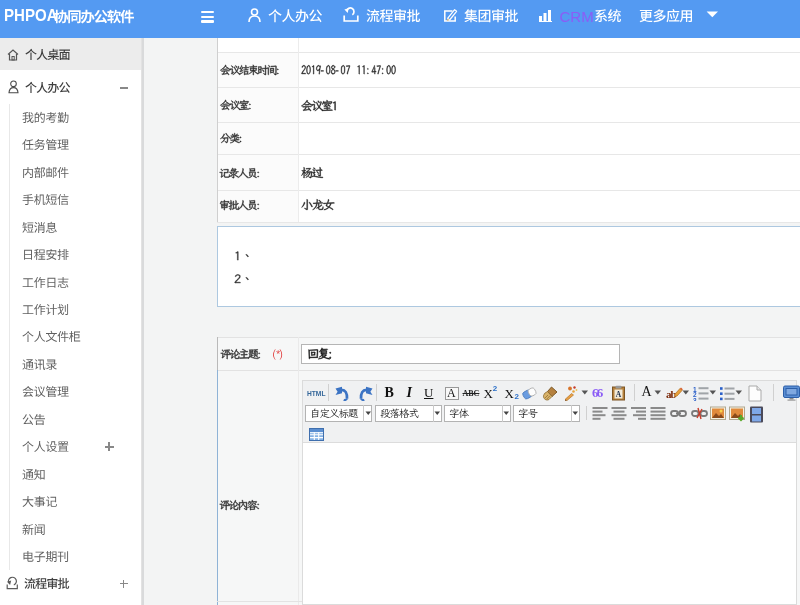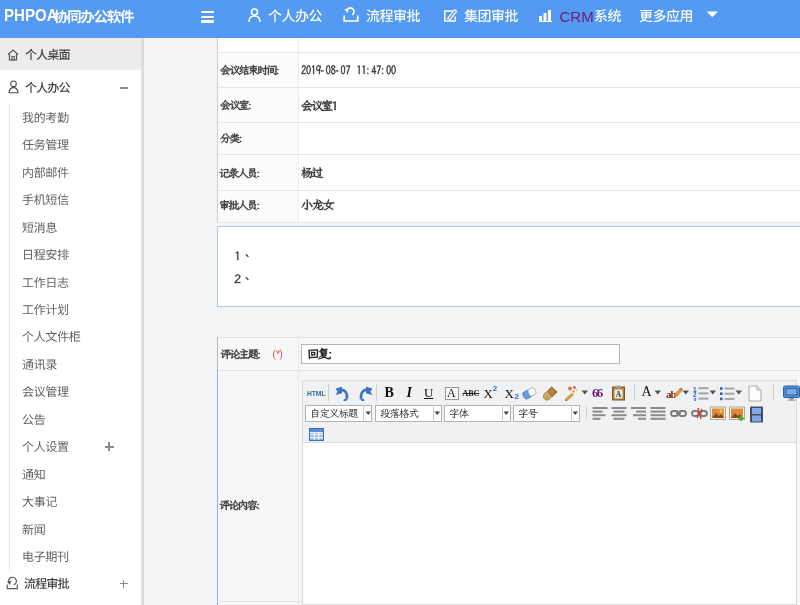--- a/index.html
+++ b/index.html
@@ -48,21 +48,21 @@
     <path transform="translate(13.5,0) scale(0.01400,-0.01400)" d="M79 803V-85H176V-46H819V-85H921V803ZM176 40V716H819V40ZM539 679V560H232V476H506C427 373 314 284 212 229C233 213 260 183 272 166C361 215 459 289 539 375V185C539 173 536 170 523 170C510 169 469 169 427 171C439 147 453 110 457 86C521 86 563 87 592 102C623 116 631 140 631 184V476H771V560H631V679Z"></path>
     <path transform="translate(27.0,0) scale(0.01400,-0.01400)" d="M422 827C435 802 449 769 460 742H78V568H172V652H823V568H922V742H565L572 744C562 773 539 820 520 854ZM229 274H450V178H229ZM229 354V448H450V354ZM767 274V178H548V274ZM767 354H548V448H767ZM450 622V530H138V44H229V95H450V-83H548V95H767V48H862V530H548V622Z"></path>
     <path transform="translate(40.5,0) scale(0.01400,-0.01400)" d="M174 844V647H43V559H174V359C120 346 71 333 30 324L56 233L174 266V28C174 14 169 10 155 9C142 9 99 9 56 10C67 -14 80 -52 83 -76C152 -76 197 -74 227 -59C256 -45 266 -21 266 28V292L385 326L373 412L266 384V559H374V647H266V844ZM416 -72C434 -55 464 -37 638 42C632 62 625 101 624 127L504 78V436H633V524H504V828H410V90C410 47 390 22 373 11C388 -8 409 -48 416 -72ZM882 624C851 584 806 538 761 497V827H665V79C665 -31 688 -63 768 -63C783 -63 848 -63 863 -63C938 -63 959 -8 967 137C940 143 902 161 880 179C877 60 874 28 854 28C843 28 795 28 785 28C764 28 761 35 761 78V390C823 438 895 501 951 559Z"></path>
   </svg>
 <svg class="a" style="left:539px;top:8px;" width="14" height="14" viewBox="0 0 14 14">
     <rect x="0" y="8" width="3" height="5" fill="#fff"></rect>
     <rect x="4.5" y="5" width="3" height="8" fill="#fff"></rect>
     <rect x="9" y="2" width="3" height="11" fill="#fff"></rect>
     <rect x="0" y="13" width="13" height="1" fill="#fff"></rect>
   </svg>
-<div class="a" style="left:559.5px;top:7.5px;font-size:15px;color:#701a75">CRM</div>
+<div class="a" style="left:559.5px;top:7.5px;font-size:15px;color:#8b5cf6">CRM</div>
 <svg style="position:absolute;left:593.5px;top:5.699999999999999px;overflow:visible" width="29" height="21" viewBox="0 -15 29 21" fill="#fff">
     <path transform="translate(0.0,0) scale(0.01400,-0.01400)" d="M267 220C217 152 134 81 56 35C80 21 120 -10 139 -28C214 25 303 107 362 187ZM629 176C710 115 810 27 858 -29L940 28C888 84 785 168 705 225ZM654 443C677 421 701 396 724 371L345 346C486 416 630 502 764 606L694 668C647 628 595 590 543 554L317 543C384 590 450 648 510 708C640 721 764 739 863 763L795 842C631 801 345 775 100 764C110 742 122 705 124 681C205 684 292 689 378 696C318 637 254 587 230 571C200 550 177 535 156 532C165 509 178 468 182 450C204 458 236 463 419 474C342 427 277 392 244 377C182 346 139 328 104 323C114 298 128 255 132 237C162 249 204 255 459 275V31C459 19 455 16 439 15C422 14 364 14 308 17C322 -9 338 -49 343 -76C417 -76 470 -76 507 -61C545 -46 555 -20 555 28V282L786 300C814 267 837 236 853 210L927 255C887 318 803 411 726 480Z"></path>
     <path transform="translate(13.5,0) scale(0.01400,-0.01400)" d="M691 349V47C691 -38 709 -66 788 -66C803 -66 852 -66 868 -66C936 -66 958 -25 965 121C941 127 903 143 884 159C881 35 878 15 858 15C848 15 813 15 805 15C786 15 784 19 784 48V349ZM502 347C496 162 477 55 318 -7C339 -25 365 -61 377 -85C558 -7 588 129 596 347ZM38 60 60 -34C154 -1 273 41 386 82L369 163C247 123 121 82 38 60ZM588 825C606 787 626 738 636 705H403V620H573C529 560 469 482 448 463C428 443 401 435 380 431C390 410 406 363 410 339C440 352 485 358 839 393C855 366 868 341 877 321L957 364C928 424 863 518 810 588L737 551C756 525 775 496 794 467L554 446C595 498 644 564 684 620H951V705H667L733 724C722 756 698 809 677 847ZM60 419C76 426 99 432 200 446C162 391 129 349 113 331C82 294 59 271 36 266C47 241 62 196 67 177C90 191 127 203 372 258C369 278 368 315 371 341L204 307C274 391 342 490 399 589L316 640C298 603 277 567 256 532L155 522C215 605 272 708 315 806L218 850C179 733 109 607 86 575C65 541 46 519 26 515C39 488 55 439 60 419Z"></path>
   </svg>
 <svg style="position:absolute;left:638.6px;top:5.699999999999999px;overflow:visible" width="56" height="21" viewBox="0 -15 56 21" fill="#fff">
     <path transform="translate(0.0,0) scale(0.01400,-0.01400)" d="M258 235 177 202C210 150 249 107 293 72C234 43 153 18 43 -1C64 -23 90 -64 101 -85C225 -59 316 -25 383 17C524 -52 708 -70 934 -78C940 -47 957 -6 974 15C760 18 590 29 460 79C506 126 531 180 545 237H875V636H557V709H938V794H63V709H458V636H152V237H443C431 196 410 158 372 124C328 153 290 189 258 235ZM242 401H458V364L456 315H242ZM556 315 557 363V401H781V315ZM242 558H458V474H242ZM557 558H781V474H557Z"></path>
     <path transform="translate(13.5,0) scale(0.01400,-0.01400)" d="M448 847C382 765 262 673 101 609C122 595 152 563 166 542C253 582 327 627 392 676H661C613 621 549 573 475 533C441 562 397 594 359 616L289 570C323 548 361 519 391 492C291 448 179 417 71 399C88 378 108 339 116 315C390 369 679 499 808 726L746 764L730 759H490C512 780 532 801 551 823ZM612 494C538 395 396 290 192 220C212 204 238 170 250 148C371 194 471 251 554 314H806C759 246 694 191 616 147C582 178 538 212 502 238L425 193C458 168 497 135 528 105C394 49 233 18 66 5C81 -18 97 -60 104 -86C471 -47 809 65 949 365L885 403L867 399H652C675 422 696 446 716 470Z"></path>
     <path transform="translate(27.0,0) scale(0.01400,-0.01400)" d="M261 490C302 381 350 238 369 145L458 182C436 275 388 413 344 523ZM470 548C503 440 539 297 552 204L644 230C628 324 591 462 556 572ZM462 830C478 797 495 756 508 721H115V449C115 306 109 103 32 -39C55 -48 98 -76 115 -92C198 60 211 294 211 449V631H947V721H615C601 759 577 812 556 854ZM212 49V-41H959V49H697C788 200 861 378 909 542L809 577C770 405 696 202 599 49Z"></path>
     <path transform="translate(40.5,0) scale(0.01400,-0.01400)" d="M148 775V415C148 274 138 95 28 -28C49 -40 88 -71 102 -90C176 -8 212 105 229 216H460V-74H555V216H799V36C799 17 792 11 773 11C755 10 687 9 623 13C636 -12 651 -54 654 -78C747 -79 807 -78 844 -63C880 -48 893 -20 893 35V775ZM242 685H460V543H242ZM799 685V543H555V685ZM242 455H460V306H238C241 344 242 380 242 414ZM799 455V306H555V455Z"></path>
   </svg>
@@ -368,21 +368,21 @@
     <circle cx="7" cy="3.5" r="1.9" fill="#d8742a"></circle>
     <circle cx="11.5" cy="2.5" r="1.2" fill="#c43c2a"></circle>
     <circle cx="10.5" cy="6.5" r="1.3" fill="#e8a43a"></circle>
     <circle cx="13.5" cy="5" r="0.9" fill="#e8c45a"></circle>
     <path d="M2 14.5 L8.5 8.5 L10.5 10 L4 15.5 Z" fill="#e8a045" stroke="#b5762a" stroke-width="0.7"></path>
     <path d="M2 14.5 L4 15.5 L2.2 16 Z" fill="#7d4a1a"></path>
   </svg>
 <svg class="a" style="left:581px;top:390px;" width="8" height="5" viewBox="0 0 8 5">
     <path d="M0.5 0.5 L7 0.5 L3.75 4.5 Z" fill="#555"></path>
   </svg>
-<div class="a" style="left:592px;top:384.5px;font-size:13px;font-weight:bold;color:#701a75;font-family:'Liberation Serif',serif;letter-spacing:-1.8px">66</div>
+<div class="a" style="left:592px;top:384.5px;font-size:13px;font-weight:bold;color:#8b5cf6;font-family:'Liberation Serif',serif;letter-spacing:-1.8px">66</div>
 <svg class="a" style="left:611px;top:385px;" width="16" height="16" viewBox="0 0 16 16">
     <rect x="1.5" y="2" width="12" height="13" fill="#b5803c" stroke="#7d5522" stroke-width="1"></rect>
     <rect x="3.5" y="4.5" width="8" height="9" fill="#f2ead8"></rect>
     <text x="7.5" y="11.5" font-size="7.5" font-family="Liberation Serif,serif" font-weight="bold" fill="#1a2a4a" text-anchor="middle">A</text>
     <rect x="4.5" y="0.8" width="6" height="2.6" fill="#999" rx="1"></rect>
   </svg>
 <div class="a" style="left:634px;top:384px;width:1px;height:17px;background:#d0d0d0"></div>
 <div class="a" style="left:641.5px;top:383.5px;font-size:14px;color:#111;font-family:'Liberation Serif',serif">A</div>
 <svg class="a" style="left:654px;top:390px;" width="8" height="5" viewBox="0 0 8 5">
     <path d="M0.5 0.5 L7 0.5 L3.75 4.5 Z" fill="#555"></path>

